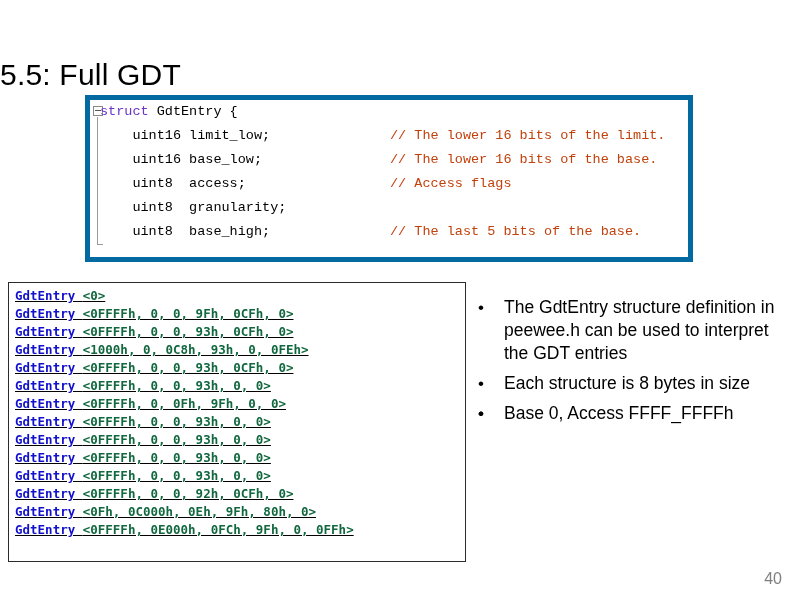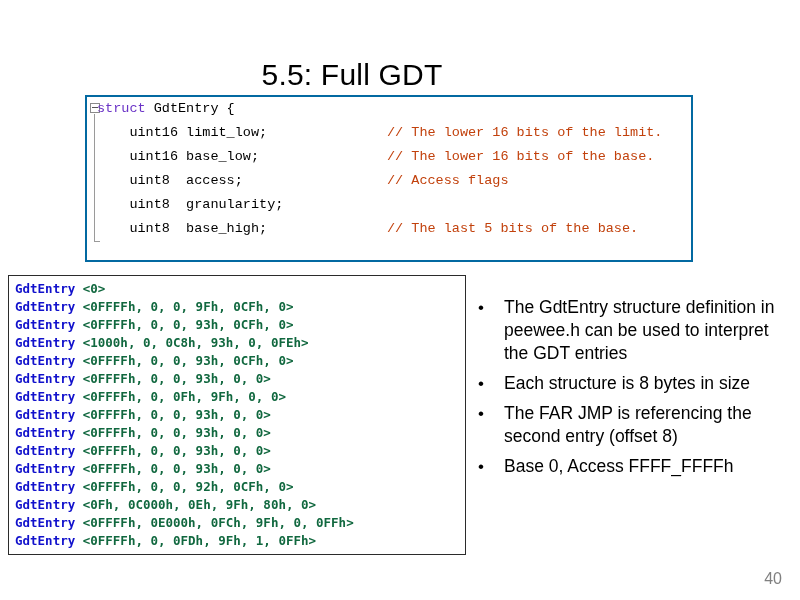--- a/index.html
+++ b/index.html
@@ -14,36 +14,35 @@
     overflow: hidden;
     position: relative;
   }
 
   
   #slide-title {
     position: absolute;
     left: 0;
     top: 38px;
     width: 704px;
-    text-align: center;
     font-size: 30px;
     font-weight: normal;
     color: #000000;
     letter-spacing: 0.2px;
   }
 
   
   #code-block {
     position: absolute;
     left: 85px;
     top: 95px;
     width: 608px;
     height: 167px;
     background: #ffffff;
-    border: 2px solid #0369a1;
+    border: 5px solid #0369a1;
     box-sizing: border-box;
     overflow: hidden;
   }
   .code-line {
     position: relative;
     height: 24px;
     line-height: 24px;
     font-family: "Liberation Mono", "DejaVu Sans Mono", monospace;
     font-size: 13.5px;
     white-space: pre;
@@ -105,28 +104,29 @@
     top: 142px;
     width: 6px;
     height: 1px;
     background: #9a9a9a;
   }
 
   
   #gdt-output {
     position: absolute;
     left: 8px;
-    top: 275px;
+    top: 282px;
     width: 458px;
     height: 280px;
     background: #ffffff;
     border: 1px solid #2b2b2b;
     box-sizing: border-box;
     overflow: hidden;
     padding: 4px 0 0 6px;
+    text-decoration: underline;
   }
   .gdt-line {
     height: 18px;
     line-height: 18px;
     font-family: "DejaVu Sans Mono", "Liberation Mono", monospace;
     font-size: 12.5px;
     font-weight: bold;
     white-space: pre;
   }
   .gdt-name { color: #1111cc; }
@@ -195,24 +195,23 @@
       <div class="gdt-line"><span class="gdt-name">GdtEntry </span><span class="gdt-args">&lt;0FFFFh, 0, 0, 93h, 0CFh, 0&gt;</span></div>
       <div class="gdt-line"><span class="gdt-name">GdtEntry </span><span class="gdt-args">&lt;0FFFFh, 0, 0, 93h, 0, 0&gt;</span></div>
       <div class="gdt-line"><span class="gdt-name">GdtEntry </span><span class="gdt-args">&lt;0FFFFh, 0, 0Fh, 9Fh, 0, 0&gt;</span></div>
       <div class="gdt-line"><span class="gdt-name">GdtEntry </span><span class="gdt-args">&lt;0FFFFh, 0, 0, 93h, 0, 0&gt;</span></div>
       <div class="gdt-line"><span class="gdt-name">GdtEntry </span><span class="gdt-args">&lt;0FFFFh, 0, 0, 93h, 0, 0&gt;</span></div>
       <div class="gdt-line"><span class="gdt-name">GdtEntry </span><span class="gdt-args">&lt;0FFFFh, 0, 0, 93h, 0, 0&gt;</span></div>
       <div class="gdt-line"><span class="gdt-name">GdtEntry </span><span class="gdt-args">&lt;0FFFFh, 0, 0, 93h, 0, 0&gt;</span></div>
       <div class="gdt-line"><span class="gdt-name">GdtEntry </span><span class="gdt-args">&lt;0FFFFh, 0, 0, 92h, 0CFh, 0&gt;</span></div>
       <div class="gdt-line"><span class="gdt-name">GdtEntry </span><span class="gdt-args">&lt;0Fh, 0C000h, 0Eh, 9Fh, 80h, 0&gt;</span></div>
       <div class="gdt-line"><span class="gdt-name">GdtEntry </span><span class="gdt-args">&lt;0FFFFh, 0E000h, 0FCh, 9Fh, 0, 0FFh&gt;</span></div>
-      <div class="gdt-line"><span class="gdt-name">GdtEntry </span><span class="gdt-args">&lt;0FFFFh, 0, 0FDh, 9Fh, 1, 0FFh&gt;</span></div>
     </div>
 </div>
 
 <ul id="bullets" style="list-style:none;margin:0;padding:0;">
     <li class="bullet-item"><span class="bullet-dot">•</span><span>The GdtEntry structure definition in peewee.h can be used to interpret the GDT entries</span></li>
     <li class="bullet-item"><span class="bullet-dot">•</span><span>Each structure is 8 bytes in size</span></li>
-    <li class="bullet-item"><span class="bullet-dot">•</span><span>The FAR JMP is referencing the second entry (offset 8)</span></li>
+    <li class="bullet-item"><span class="bullet-dot">•</span></li>
     <li class="bullet-item"><span class="bullet-dot">•</span><span>Base 0, Access FFFF_FFFFh</span></li>
   </ul>
 
 <div id="page-number">40</div>
 
 </body></html>

